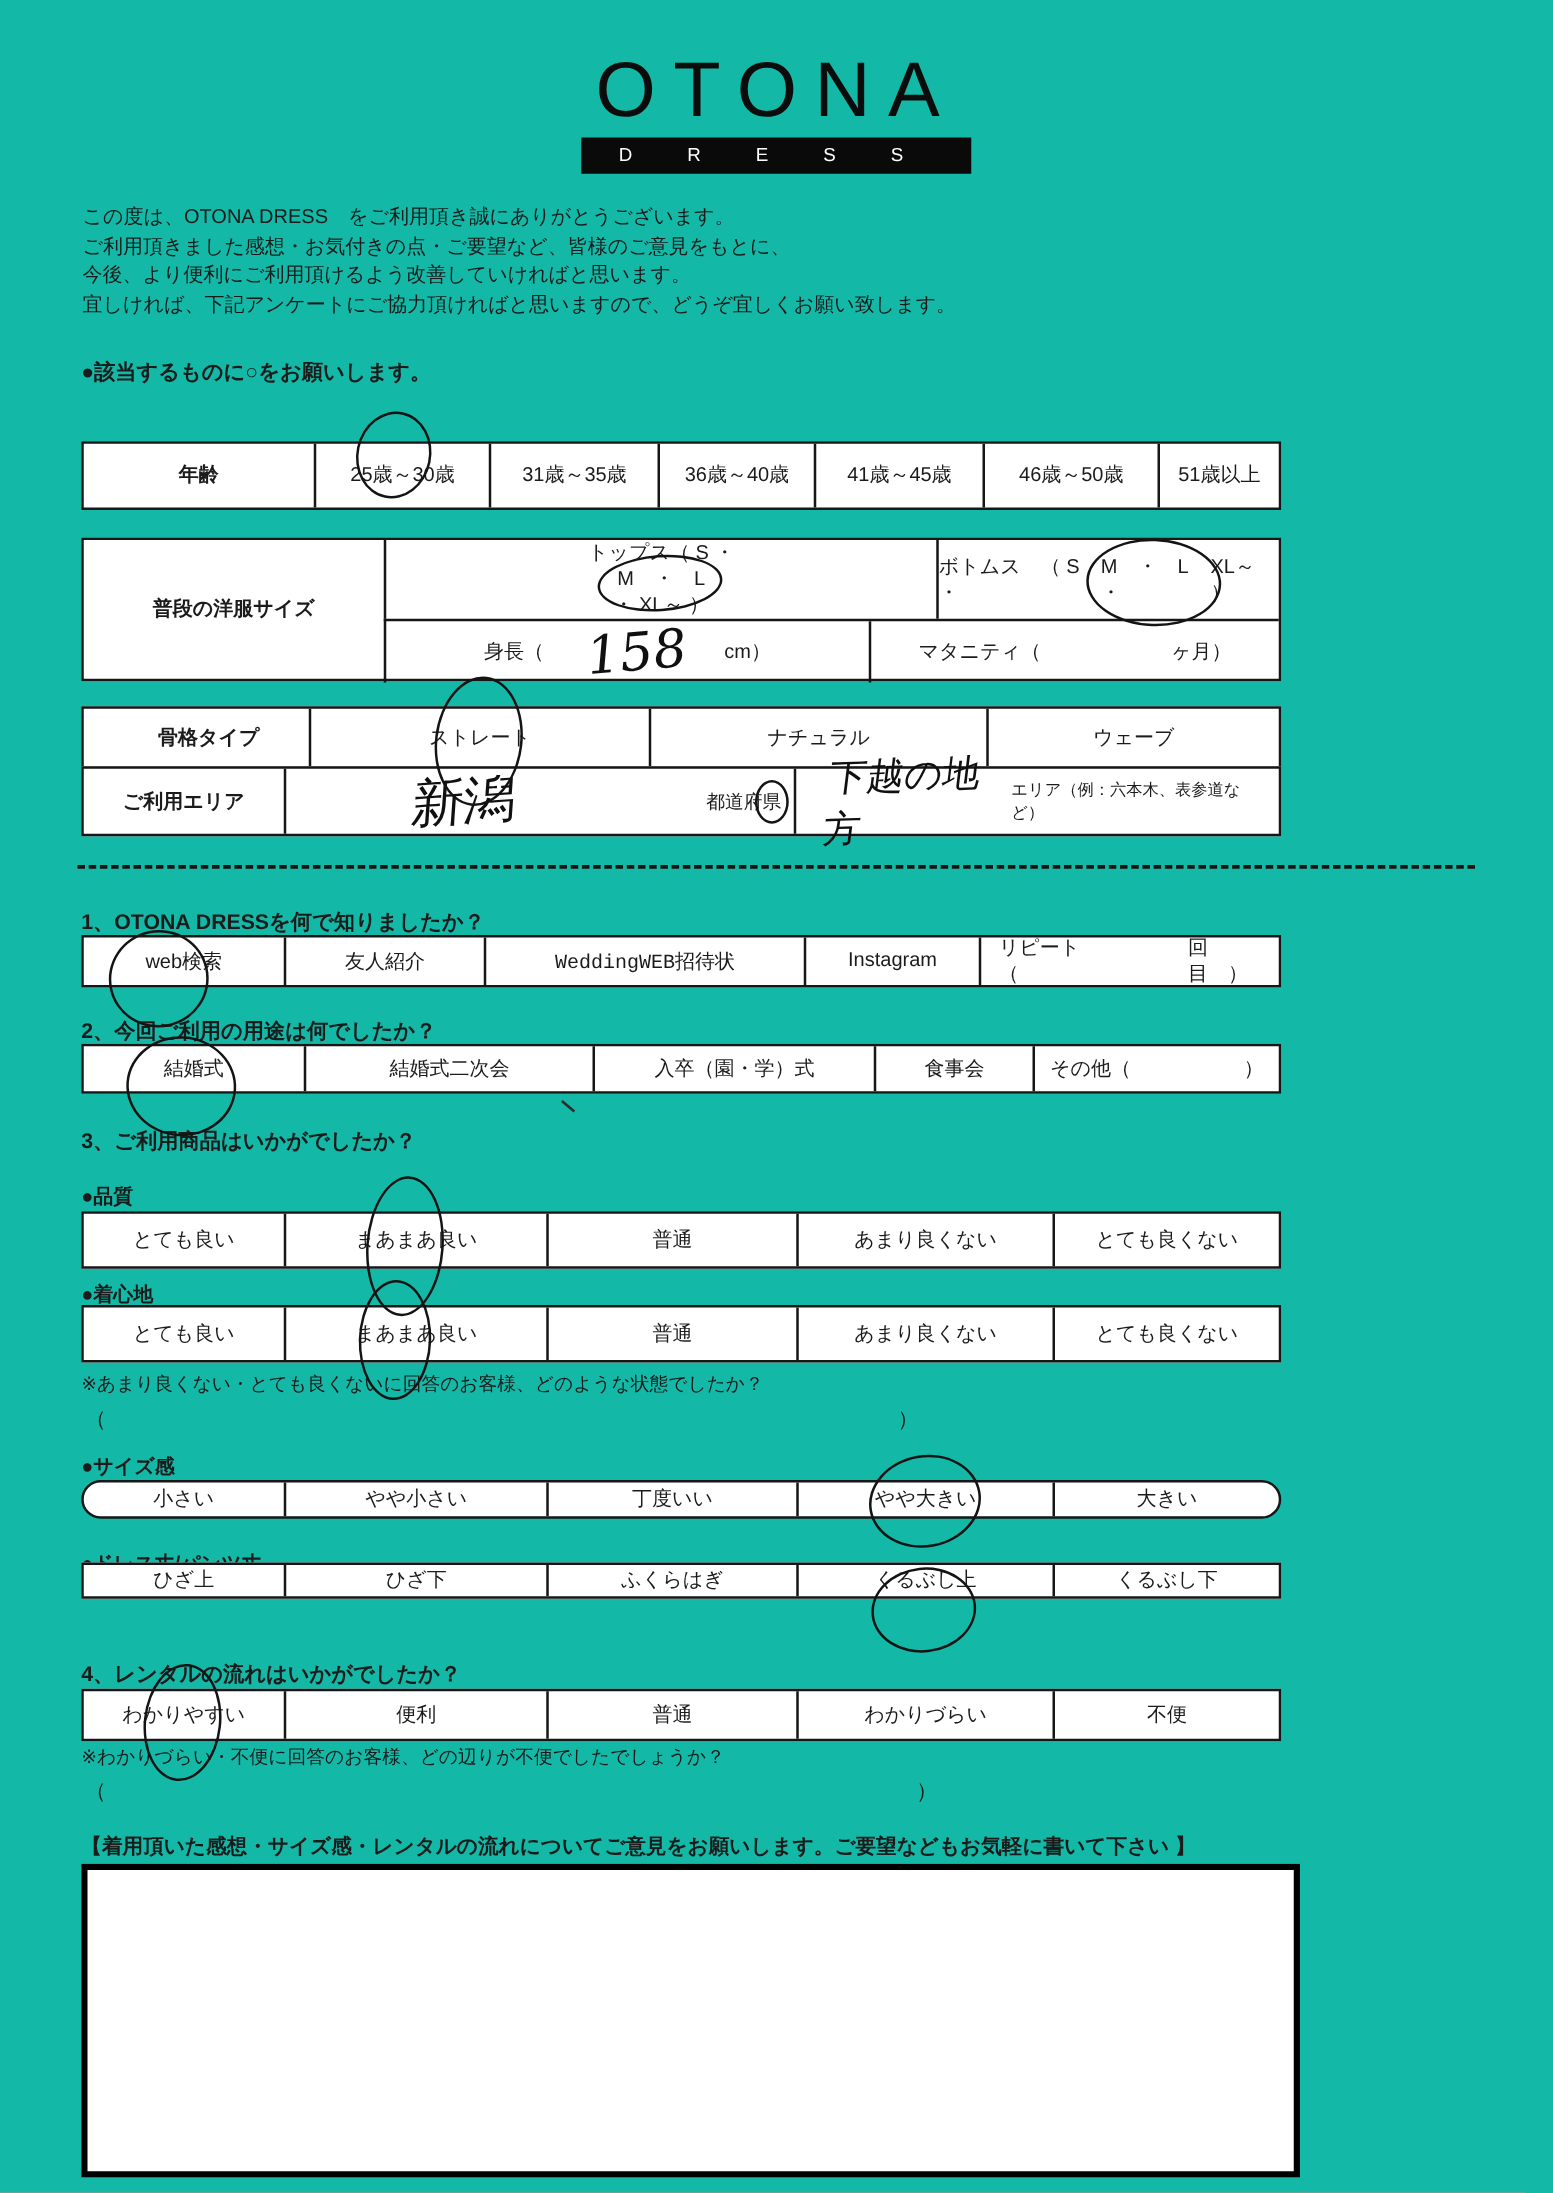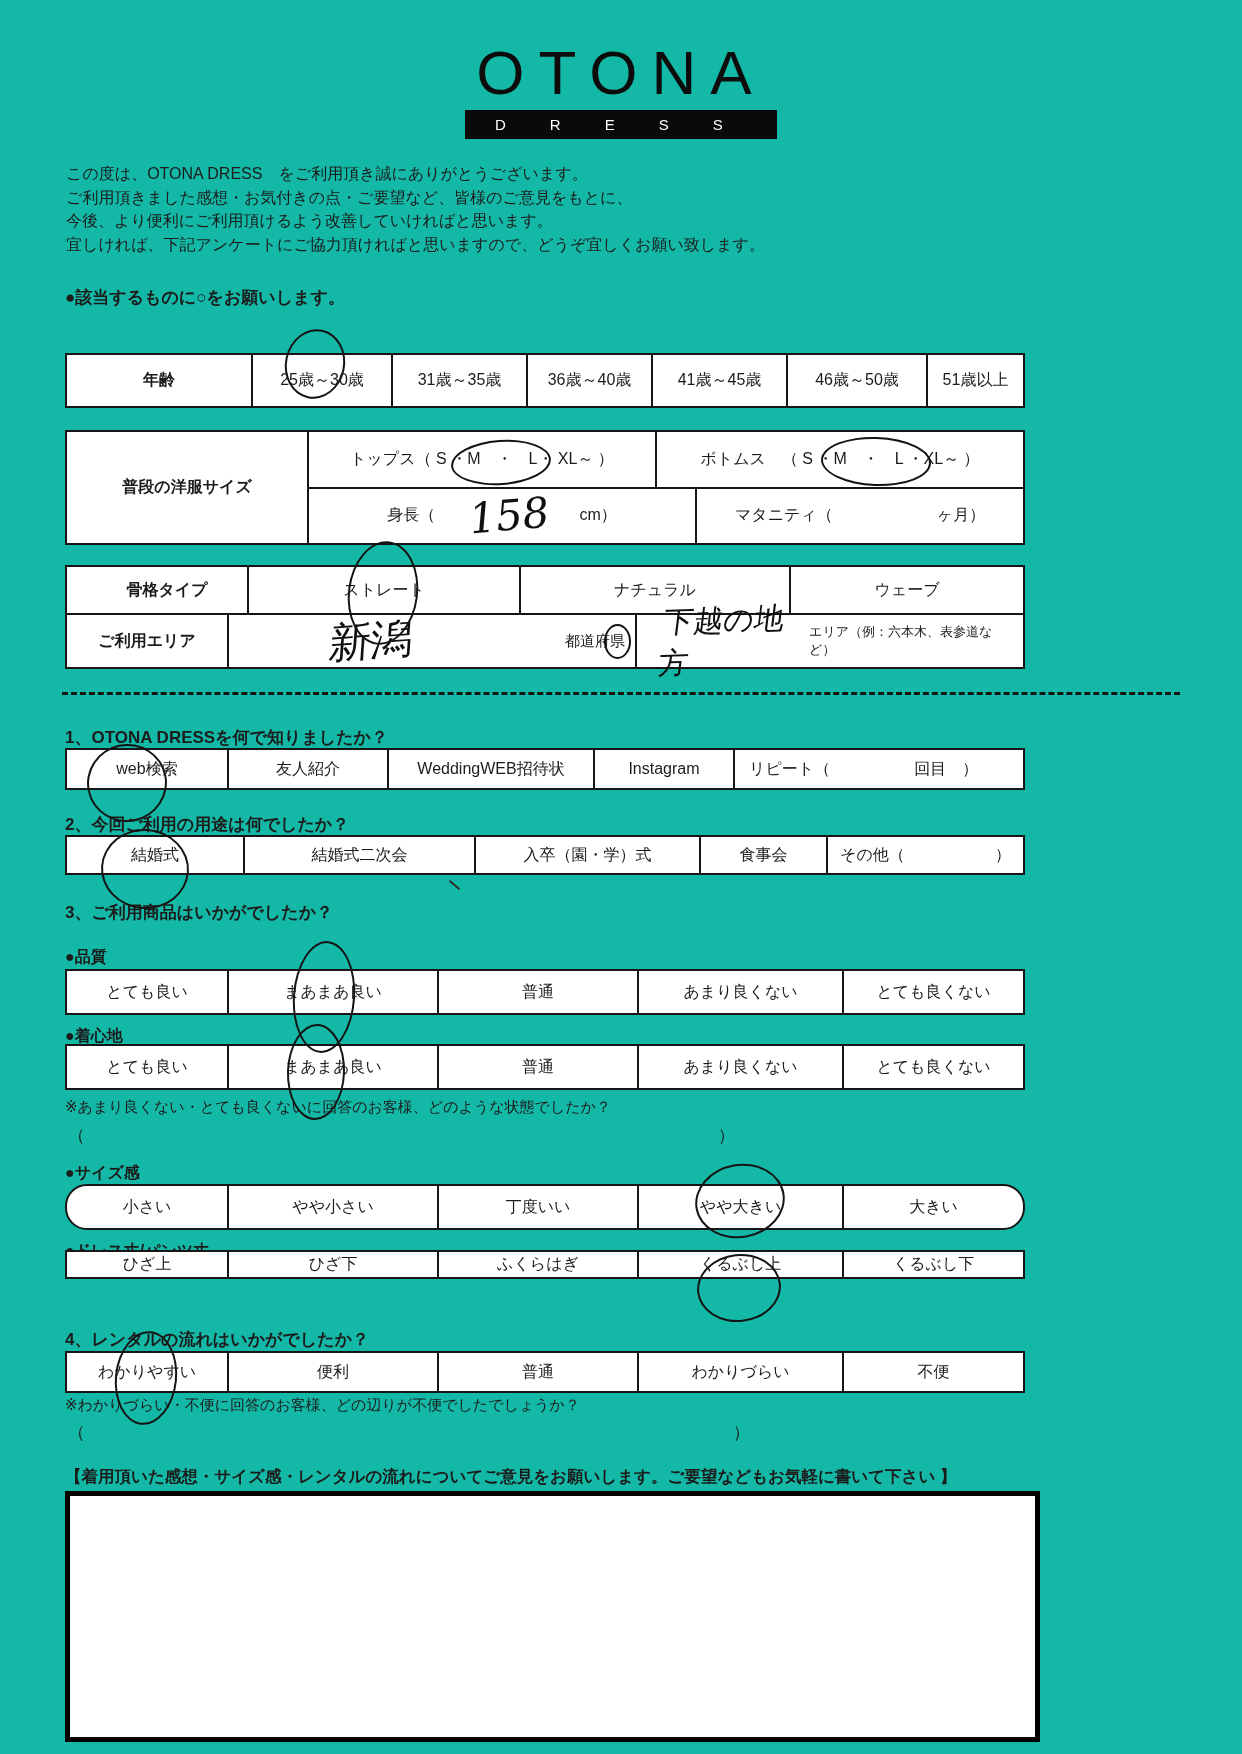--- a/index.html
+++ b/index.html
@@ -85,21 +85,21 @@
       </div>
     <div class="cell fill">
         <span>51歳以上</span>
       </div>
   </div>
 
   <div class="tbl" style="top:430px;height:115px;">
     <div class="cell head" style="width:240px;border-left:none;">普段の洋服サイズ</div>
     <div class="vcol">
       <div class="vrow">
-        <div class="cell" style="width:346px;">
+        <div class="cell" style="width:440px;flex-direction:column;">
           <span>トップス（ S ・</span>
           <span class="ringwrap">
             <span>M　・　L</span>
             <span class="ring" style="left:-16px;right:-14px;top:-9px;bottom:-15px;transform:rotate(-4deg);"></span>
           </span>
           <span>・ XL～ ）</span>
         </div>
         <div class="cell fill">
           <span>ボトムス　（ S ・</span>
           <span class="ringwrap">
@@ -156,21 +156,21 @@
 
   <div class="qtitle" style="top:726px;">1、OTONA DRESSを何で知りましたか？</div>
   <div class="tbl" style="top:748px;height:42px;">
     <div class="cell" style="width:160px;">
       <span>web検索</span>
       <span class="circ" style="left:20px;top:-6px;width:76px;height:74px;transform:rotate(-12deg);"></span>
     </div>
     <div class="cell" style="width:160px;">
         <span>友人紹介</span>
       </div>
-    <div class="cell" style="width:206px;">
+    <div class="cell" style="width:256px;font-family:Liberation Mono, monospace;">
         <span>WeddingWEB招待状</span>
       </div>
     <div class="cell" style="width:140px;">
         <span>Instagram</span>
       </div>
     <div class="cell fill" style="justify-content:flex-start;padding:0 14px;">
       <span>リピート（</span>
       <span style="width:84px;"></span>
       <span>回目　）</span>
     </div>
@@ -238,21 +238,21 @@
     <div class="cell fill">
         <span>とても良くない</span>
       </div>
   </div>
 
   <div class="note" style="top:1098px;">※あまり良くない・とても良くないに回答のお客様、どのような状態でしたか？</div>
   <span class="paren" style="left:68px;top:1124px;">（</span>
   <span class="paren" style="left:718px;top:1124px;">）</span>
 
   <div class="slabel" style="top:1163px;">●サイズ感</div>
-  <div class="tbl" style="top:1184px;height:46px;border-radius:22px;">
+  <div class="tbl" style="top:1184px;height:31px;border-radius:22px;">
     <div class="cell" style="width:160px;">
         <span>小さい</span>
       </div>
     <div class="cell" style="width:210px;">
         <span>やや小さい</span>
       </div>
     <div class="cell" style="width:200px;">
         <span>丁度いい</span>
       </div>
     <div class="cell" style="width:205px;">

